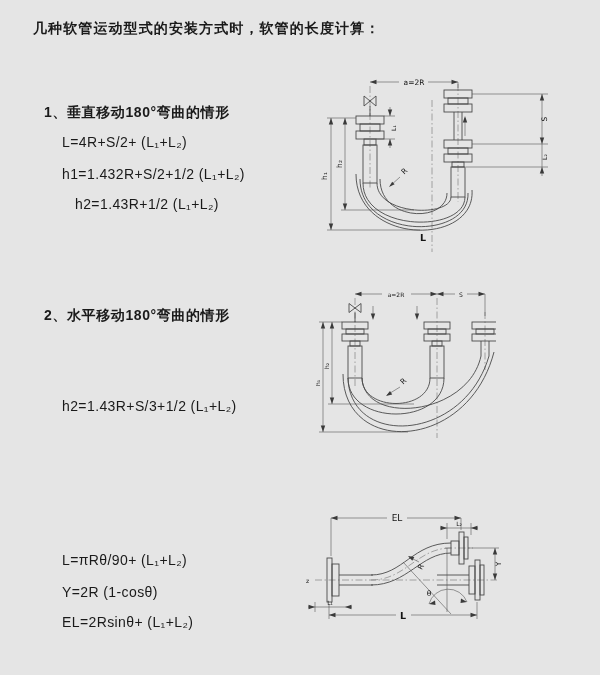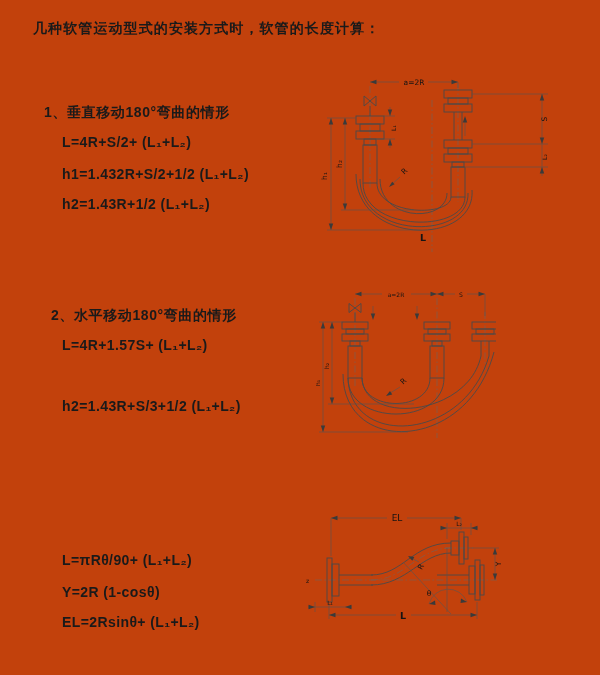--- a/index.html
+++ b/index.html
@@ -1,44 +1,43 @@
 <!DOCTYPE html>
 <html><head>
 <meta charset="utf-8">
 <style>
   html,body{margin:0;padding:0;background:#ffffff;}
-  .page{position:relative;width:600px;height:675px;background:#c2410c;overflow:hidden;
+  .page{position:relative;width:600px;height:675px;background:#e5e5e5;overflow:hidden;
         font-family:"Liberation Sans","DejaVu Sans",sans-serif;color:#1a1a1a;}
   .doc-title{position:absolute;left:33px;top:20px;font-size:14px;font-weight:700;letter-spacing:1.1px;}
   .sec-heading{position:absolute;font-size:14px;font-weight:700;letter-spacing:0.6px;text-align:center;}
-  .formula{position:absolute;font-size:14px;font-weight:700;letter-spacing:0.4px;}
+  .formula{position:absolute;font-size:14px;font-weight:400;letter-spacing:0.4px;}
   svg.diag{position:absolute;}
   svg .ln{fill:none;stroke:#4a4a4a;stroke-width:0.9;}
   svg .lt{fill:none;stroke:#555555;stroke-width:0.6;}
   svg .cl{fill:none;stroke:#666666;stroke-width:0.55;stroke-dasharray:7 2.5 1.5 2.5;}
   svg .ar{fill:#3a3a3a;stroke:none;}
   svg text{fill:#141414;font-family:"DejaVu Sans",sans-serif;}
   svg .lb{font-size:7.5px;}
   svg .lbs{font-size:6px;}
   svg .lbl{font-size:9.5px;font-weight:700;}
 </style>
 </head>
 <body>
 
 <div class="page">
 
   <div class="doc-title">几种软管运动型式的安装方式时，软管的长度计算：</div>
 
   <div class="sec-heading" style="left:44px;top:104px">1、垂直移动180°弯曲的情形</div>
   <div class="formula" style="left:62px;top:134px">L=4R+S/2+ (L₁+L₂)</div>
   <div class="formula" style="left:62px;top:166px">h1=1.432R+S/2+1/2 (L₁+L₂)</div>
-  <div class="formula" style="left:62px;top:196px">h2=1.43R+1/2 (L₁+L₂)</div>
-
-  <div class="sec-heading" style="left:51px;top:307px">2、水平移动180°弯曲的情形</div>
-  <div class="formula" style="left:62px;top:337px">L=4R+1.57S+ (L₁+L₂)</div>
+  <div class="formula" style="left:75px;top:196px">h2=1.43R+1/2 (L₁+L₂)</div>
+
+  <div class="sec-heading" style="left:44px;top:307px">2、水平移动180°弯曲的情形</div>
   <div class="formula" style="left:62px;top:398px">h2=1.43R+S/3+1/2 (L₁+L₂)</div>
 
   <div class="formula" style="left:62px;top:552px">L=πRθ/90+ (L₁+L₂)</div>
   <div class="formula" style="left:62px;top:584px">Y=2R (1-cosθ)</div>
   <div class="formula" style="left:62px;top:614px">EL=2Rsinθ+ (L₁+L₂)</div>
 
   <svg class="diag" style="left:314px;top:72px" width="268" height="186" viewBox="0 0 268 186">
     <defs>
       <pattern id="hx1" patternUnits="userSpaceOnUse" width="4" height="4">
         <path d="M0 4L4 0M0 0L4 4" stroke="#6b6b6b" stroke-width="0.5" fill="none"></path>

